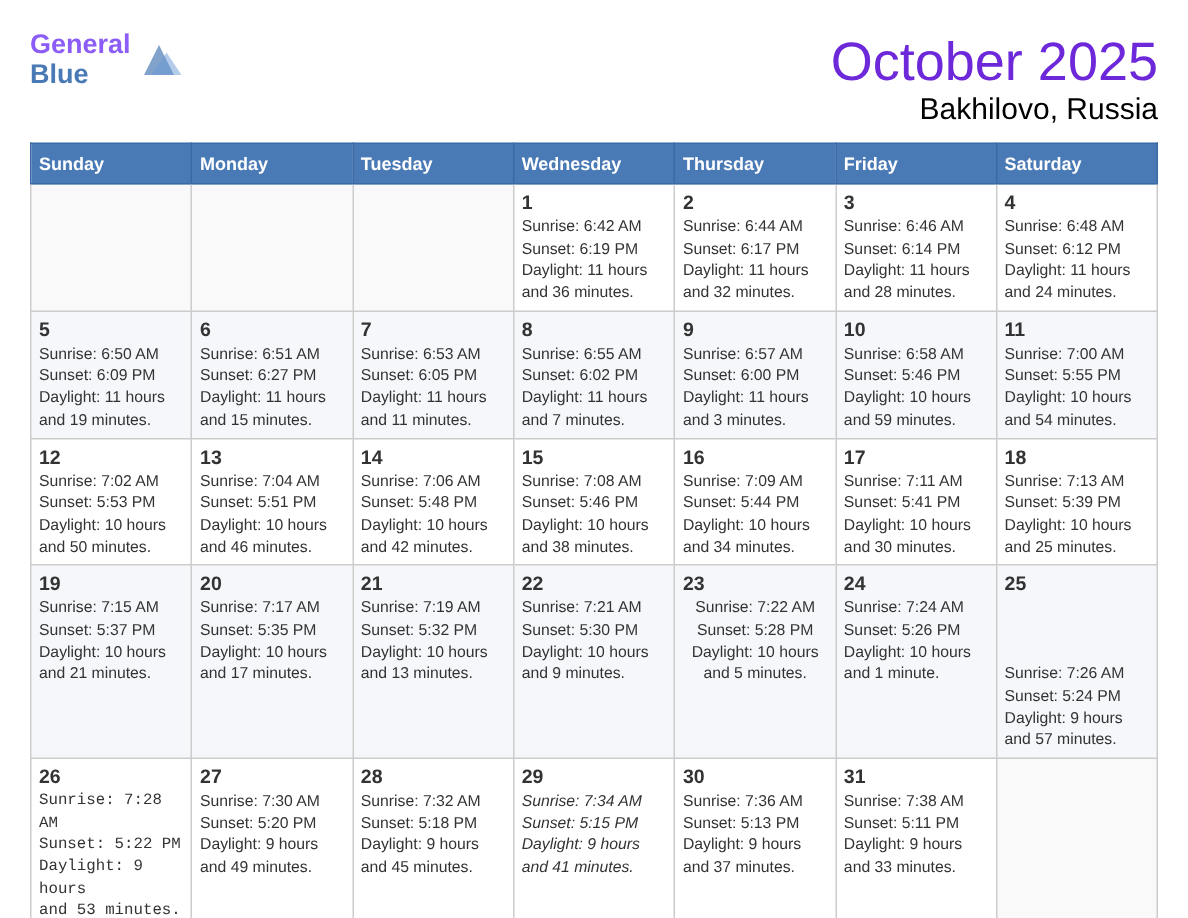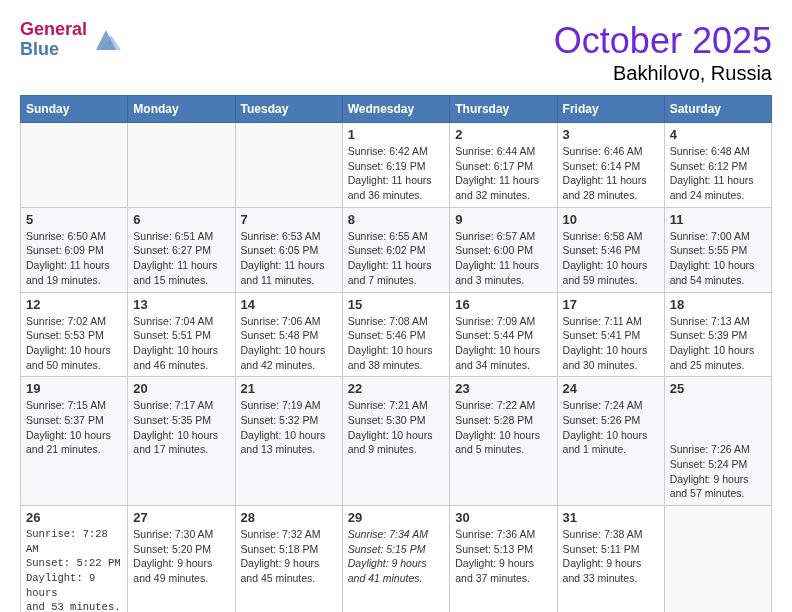--- a/index.html
+++ b/index.html
@@ -21,21 +21,21 @@
       align-items: center;
     }
     .logo-text {
       display: flex;
       flex-direction: column;
       line-height: 1.1;
     }
     .logo-general {
       font-size: 18px;
       font-weight: bold;
-      color: #be185d;
+      color: #8b5cf6;
     }
     .logo-blue {
       font-size: 18px;
       font-weight: bold;
       color: #4a7ab5;
     }
     .logo-icon {
       width: 30px;
       height: 30px;
       margin-left: 4px;
@@ -285,21 +285,21 @@
         </td>
         <td>
           <div class="day-number">22</div>
           <div class="day-info" style="white-space: pre-line;">Sunrise: 7:21 AM
 Sunset: 5:30 PM
 Daylight: 10 hours
 and 9 minutes.</div>
         </td>
         <td>
           <div class="day-number">23</div>
-          <div class="day-info" style="white-space: pre-line;">Sunrise: 7:22 AM
+          <div class="day-info" style="white-space: pre-line; text-align: center;">Sunrise: 7:22 AM
 Sunset: 5:28 PM
 Daylight: 10 hours
 and 5 minutes.</div>
         </td>
         <td>
           <div class="day-number">24</div>
           <div class="day-info" style="white-space: pre-line;">Sunrise: 7:24 AM
 Sunset: 5:26 PM
 Daylight: 10 hours
 and 1 minute.</div>

